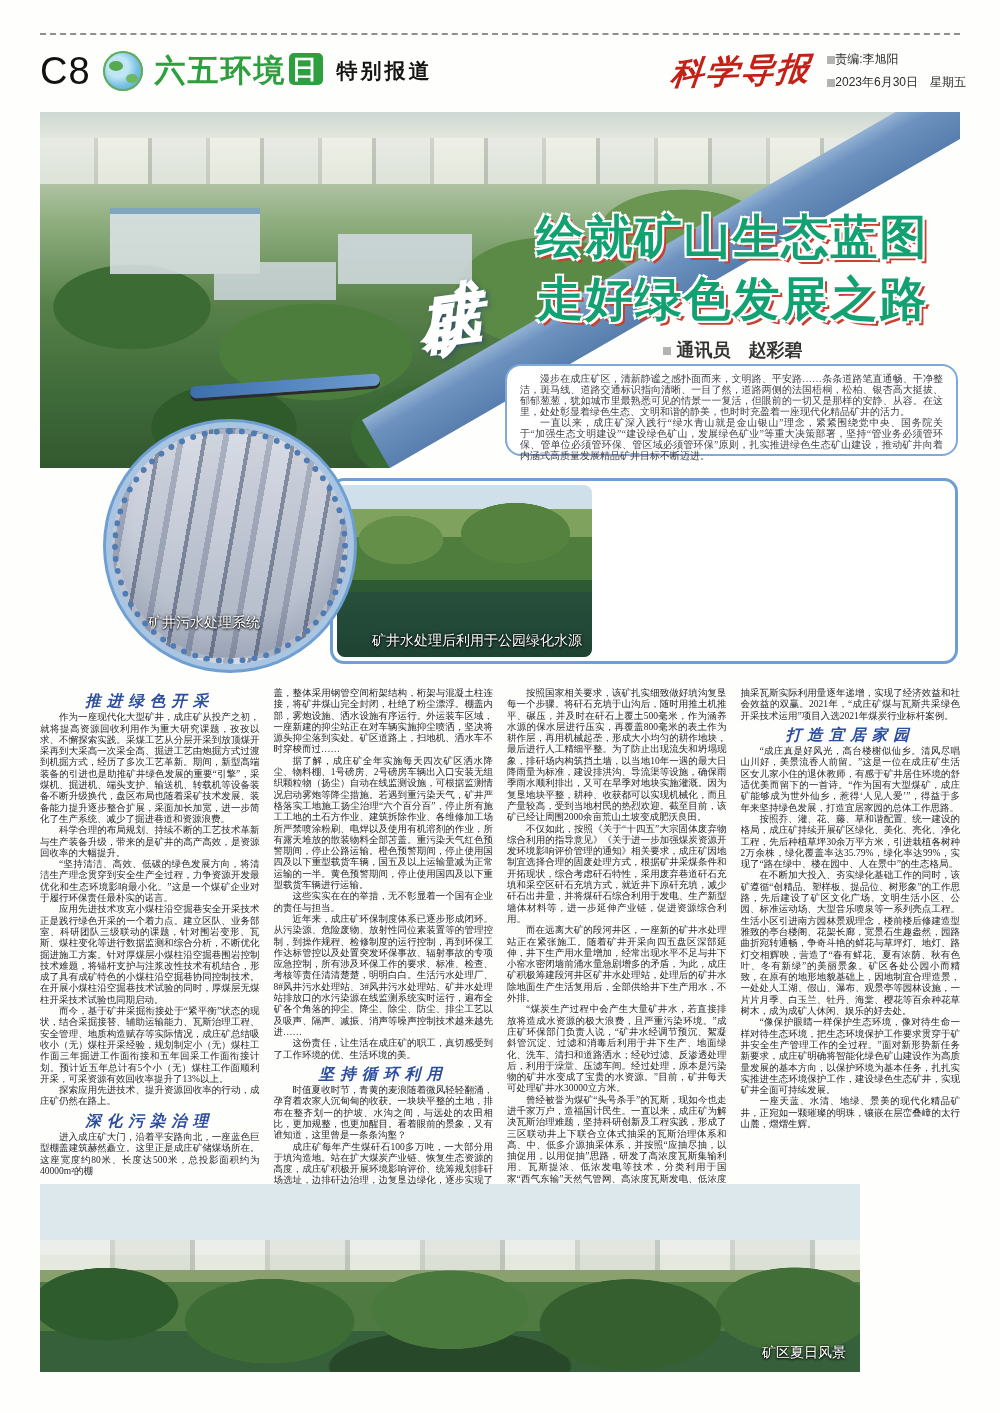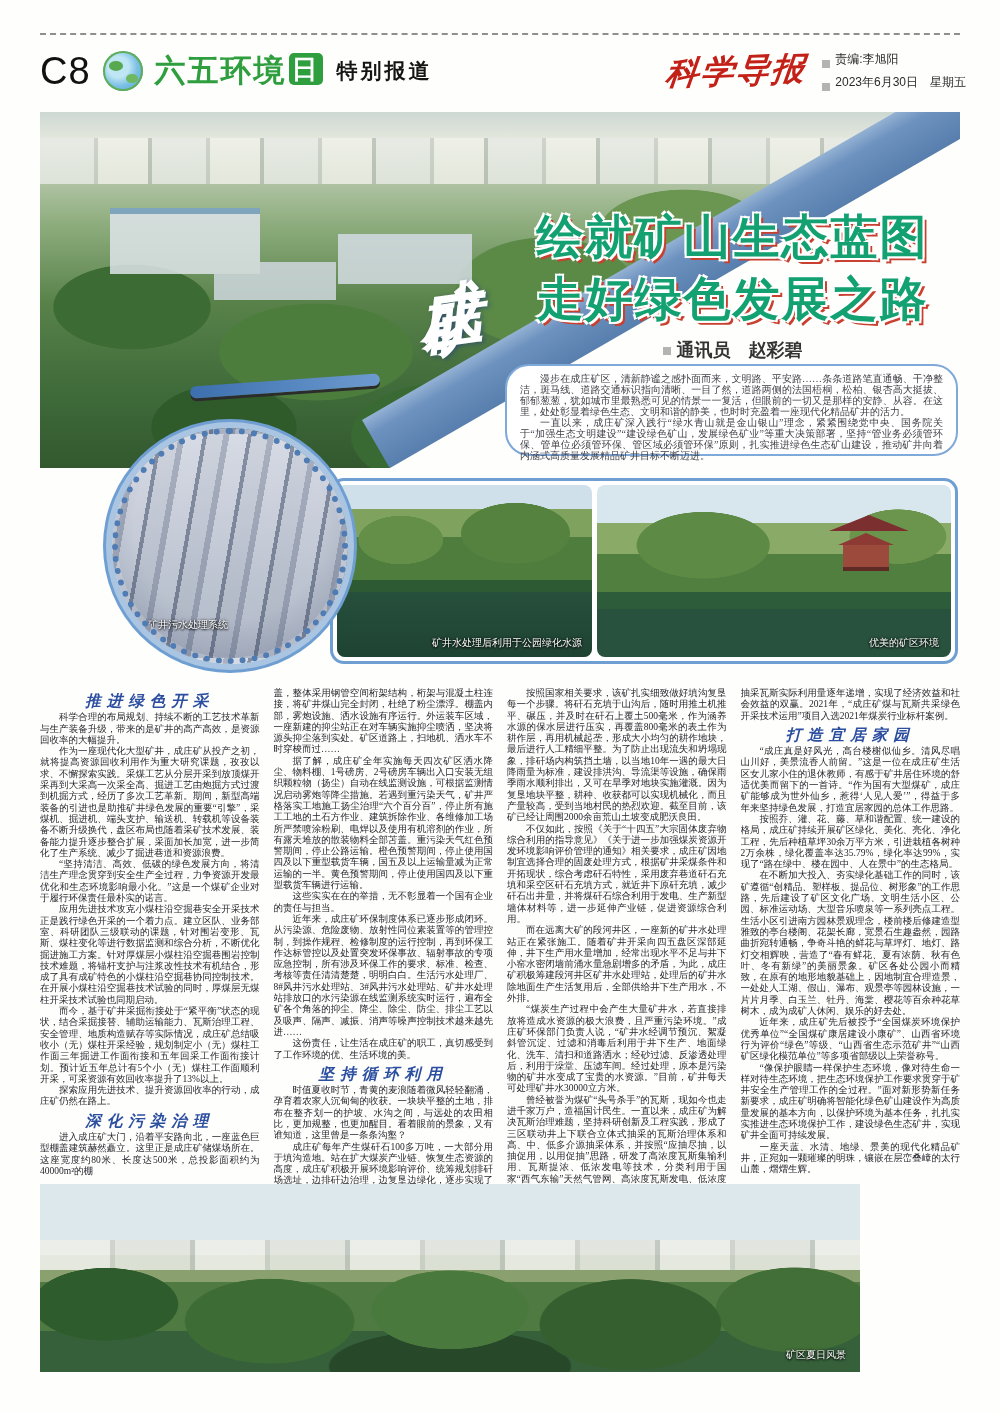--- a/index.html
+++ b/index.html
@@ -22,21 +22,21 @@
      color:#2f9e3f;letter-spacing:2px;}
   .logo-title-box{display:inline-block;background:#2f9e3f;color:#fff;font-size:26px;
      line-height:30px;padding:1px 3px;border-radius:5px;margin-left:2px;vertical-align:3px;}
   .logo-sub{font-family:"Liberation Sans",sans-serif;font-weight:bold;font-size:21px;
      color:#151515;letter-spacing:3px;margin-left:2px;}
   .hright{display:flex;align-items:center;gap:16px;}
   .masthead{font-family:"DejaVu Serif",serif;font-style:italic;font-weight:bold;font-size:33px;
      color:#c32017;transform:skewX(-8deg) rotate(-2deg);letter-spacing:2px;}
   .pubinfo{font-family:"Liberation Sans",sans-serif;font-size:12px;color:#2a2a2a;
      display:flex;flex-direction:column;gap:6px;}
-  .pubinfo .row{display:flex;align-items:flex-end;gap:5px;}
+  .pubinfo .row{display:flex;align-items:center;}
   .sq{width:8px;height:8px;background:#b3b3b3;flex:0 0 auto;}
   
   .photo-top{position:absolute;left:40px;top:112px;width:920px;height:356px;overflow:hidden;
      background:
        linear-gradient(180deg,#cdd8d3 0,#e3e7dd 26px,#b9c8ae 60px,#8fae7f 110px,#59824a 190px,#3f6b3a 280px,#33582f 356px);}
   .bld-row{position:absolute;left:0;top:26px;width:920px;height:46px;opacity:.8;
      background:repeating-linear-gradient(90deg,#e9ece7 0 54px,#c9cfc6 54px 58px,#f1f2ea 58px 108px,#b9c0b6 108px 112px);}
   .tree-blobs{position:absolute;left:0;top:60px;width:920px;height:300px;
      background:
       radial-gradient(ellipse 130px 70px at 10% 45%, #3c6b33 0 60%, transparent 61%),
@@ -62,21 +62,21 @@
   .headline{position:absolute;left:505px;top:206px;width:455px;text-align:center;
      font-family:"DejaVu Sans",sans-serif;font-weight:900;font-size:47px;line-height:62px;
      color:#13a172;letter-spacing:2px;
      text-shadow:2px 2px 0 #fff,-2px -2px 0 #fff,2px -2px 0 #fff,-2px 2px 0 #fff,
                  4px 4px 0 #c8402f;}
   .byline{position:absolute;left:505px;top:338px;width:455px;text-align:center;
      font-family:"Liberation Sans",sans-serif;font-weight:bold;font-size:18px;color:#333;}
   .byline .sq{display:inline-block;vertical-align:1px;margin-right:6px;}
   
   .intro{position:absolute;left:505px;top:364px;width:453px;height:92px;box-sizing:border-box;
-     border:2px solid #7fa9d9;border-radius:24px;padding:7px 13px;background:#fff;
+     border:2px solid #7fa9d9;border-radius:16px;padding:7px 13px;background:#fff;
      font-size:10px;line-height:11px;color:#3d3d46;text-align:justify;}
   .intro p{margin:0;text-indent:2em;}
   
   .photo-frame{position:absolute;left:330px;top:478px;width:628px;height:186px;box-sizing:border-box;
      border:3px solid #6f9fd2;border-radius:14px;background:#fff;padding:4px;display:flex;gap:5px;z-index:2;}
   .ph{position:relative;border-radius:8px;overflow:hidden;}
   .ph-mid{width:255px;flex:0 0 auto;
      background:linear-gradient(180deg,#cfe0ea 0 14%,#7fa35e 14% 30%,#4e7d3e 30% 55%,#2e5a33 55% 62%,#27503c 62% 100%);}
   .ph-mid:before{content:"";position:absolute;inset:0;
      background:radial-gradient(ellipse 90px 50px at 70% 28%, #55833f 0 60%, transparent 61%),
@@ -94,21 +94,21 @@
      border-right:28px solid transparent;border-bottom:12px solid #8d3a35;}
   .pav-body{width:46px;height:22px;margin:0 auto;background:#9c4a3c;border-bottom:4px solid #5f2a24;}
   .circle-photo{position:absolute;left:112px;top:428px;width:236px;height:236px;border-radius:50%;
      z-index:3;box-sizing:border-box;border:6px dotted #4f7cb4;box-shadow:0 0 0 6px #aac5e2,0 0 0 9px #6f9fd2;
      background:
        repeating-linear-gradient(100deg,#eceef2 0 16px,#c2c7d2 16px 22px,#f5f6f9 22px 40px,#9aa2b2 40px 44px),
        linear-gradient(180deg,#dfe3ea,#b8bfcc);
      background-blend-mode:multiply;overflow:hidden;}
   .circle-photo .shade{position:absolute;inset:0;border-radius:50%;
      background:radial-gradient(circle at 50% 40%, transparent 55%, rgba(30,50,90,.25) 100%);}
-  .caption{position:absolute;font-family:Liberation Serif, serif;font-size:10px;color:#fff;
+  .caption{position:absolute;font-family:Liberation Serif, serif;font-size:14px;color:#fff;
      text-shadow:0 1px 2px #000,0 0 3px #000;white-space:nowrap;}
   .cap-circle{left:30px;bottom:26px;}
   .cap-mid{right:10px;bottom:7px;}
   .cap-right{right:12px;bottom:7px;}
   
   .body-cols{position:absolute;left:40px;top:688px;width:920px;height:506px;display:flex;gap:14px;}
   .col{flex:1;overflow:hidden;font-size:9.5px;line-height:11.3px;text-align:justify;color:#26262e;}
   .col p{margin:0;text-indent:2em;}
   .col p.noindent{text-indent:0;}
   .sec-head{font-family:"DejaVu Serif",serif;font-style:italic;font-weight:bold;color:#2c4ea0;
@@ -176,40 +176,32 @@
 
   <div class="intro">
     <p>漫步在成庄矿区，清新静谧之感扑面而来，文明路、平安路……条条道路笔直通畅、干净整洁，斑马线、道路交通标识指向清晰、一目了然，道路两侧的法国梧桐，松柏、银杏高大挺拔、郁郁葱葱，犹如城市里最熟悉可见的情景一一复活，但眼前的一切又是那样的安静、从容。在这里，处处彰显着绿色生态、文明和谐的静美，也时时充盈着一座现代化精品矿井的活力。</p>
     <p>一直以来，成庄矿深入践行“绿水青山就是金山银山”理念，紧紧围绕党中央、国务院关于“加强生态文明建设”“建设绿色矿山，发展绿色矿业”等重大决策部署，坚持“管业务必须管环保、管单位必须管环保、管区域必须管环保”原则，扎实推进绿色生态矿山建设，推动矿井向着内涵式高质量发展精品矿井目标不断迈进。</p>
   </div>
 
   <div class="photo-frame">
     <div class="ph ph-mid">
       <span class="caption cap-mid">矿井水处理后利用于公园绿化水源</span>
     </div>
-    <div class="ph ph-right">
-      <div class="pavilion">
-        <div class="pav-roof"></div>
-        <div class="pav-roof2"></div>
-        <div class="pav-body"></div>
-      </div>
-      <span class="caption cap-right">优美的矿区环境</span>
-    </div>
   </div>
 
   <div class="circle-photo">
     <div class="shade"></div>
     <span class="caption cap-circle">矿井污水处理系统</span>
   </div>
 
   <div class="body-cols">
     <div class="col">
         <div class="sec-head">推进绿色开采</div>
+        <p class="">作为一座现代化大型矿井，成庄矿从投产之初，就将提高资源回收利用作为重大研究课题，孜孜以求、不懈探索实践。采煤工艺从分层开采到放顶煤开采再到大采高一次采全高、掘进工艺由炮掘方式过渡到机掘方式，经历了多次工艺革新。期间，新型高端装备的引进也是助推矿井绿色发展的重要“引擎”，采煤机、掘进机、端头支护、输送机、转载机等设备装备不断升级换代，盘区布局也随着采矿技术发展、装备能力提升逐步整合扩展，采面加长加宽，进一步简化了生产系统、减少了掘进巷道和资源浪费。</p>
         <p class="">科学合理的布局规划、持续不断的工艺技术革新与生产装备升级，带来的是矿井的高产高效，是资源回收率的大幅提升。</p>
-        <p class="">作为一座现代化大型矿井，成庄矿从投产之初，就将提高资源回收利用作为重大研究课题，孜孜以求、不懈探索实践。采煤工艺从分层开采到放顶煤开采再到大采高一次采全高、掘进工艺由炮掘方式过渡到机掘方式，经历了多次工艺革新。期间，新型高端装备的引进也是助推矿井绿色发展的重要“引擎”，采煤机、掘进机、端头支护、输送机、转载机等设备装备不断升级换代，盘区布局也随着采矿技术发展、装备能力提升逐步整合扩展，采面加长加宽，进一步简化了生产系统、减少了掘进巷道和资源浪费。</p>
         <p class="">“坚持清洁、高效、低碳的绿色发展方向，将清洁生产理念贯穿到安全生产全过程，力争资源开发最优化和生态环境影响最小化。”这是一个煤矿企业对于履行环保责任最朴实的诺言。</p>
         <p class="">应用先进技术攻克小煤柱沿空掘巷安全开采技术正是践行绿色开采的一个着力点。建立区队、业务部室、科研团队三级联动的课题，针对围岩变形、瓦斯、煤柱变化等进行数据监测和综合分析，不断优化掘进施工方案。针对厚煤层小煤柱沿空掘巷围岩控制技术难题，将锚杆支护与注浆改性技术有机结合，形成了具有成矿特色的小煤柱沿空掘巷协同控制技术。在开展小煤柱沿空掘巷技术试验的同时，厚煤层无煤柱开采技术试验也同期启动。</p>
         <p class="">而今，基于矿井采掘衔接处于“紧平衡”状态的现状，结合采掘接替、辅助运输能力、瓦斯治理工程、安全管理、地质构造赋存等实际情况，成庄矿总结吸收小（无）煤柱开采经验，规划制定小（无）煤柱工作面三年掘进工作面衔接和五年回采工作面衔接计划。预计近五年总计有5个小（无）煤柱工作面顺利开采，可采资源有效回收率提升了13%以上。</p>
         <p class="">探索应用先进技术、提升资源回收率的行动，成庄矿仍然在路上。</p>
         <div class="sec-head">深化污染治理</div>
         <p class="">进入成庄矿大门，沿着平安路向北，一座蓝色巨型棚盖建筑赫然矗立。这里正是成庄矿储煤场所在。这座宽度约80米、长度达500米，总投影面积约为40000m²的棚</p>
       </div>
     <div class="col">
         <p class="noindent">盖，整体采用钢管空间桁架结构，桁架与混凝土柱连接，将矿井煤山完全封闭，杜绝了粉尘漂浮。棚盖内部，雾炮设施、洒水设施有序运行。外运装车区域，一座新建的抑尘站正在对车辆实施抑尘喷洒，坚决将源头抑尘落到实处。矿区道路上，扫地机、洒水车不时穿梭而过……</p>
         <p class="">据了解，成庄矿全年实施每天四次矿区洒水降尘、物料棚、1号磅房、2号磅房车辆出入口安装无组织颗粒物（扬尘）自动在线监测设施，可根据监测情况启动雾炮等降尘措施。若遇到重污染天气，矿井严格落实工地施工扬尘治理“六个百分百”，停止所有施工工地的土石方作业、建筑拆除作业、各维修加工场所严禁喷涂粉刷、电焊以及使用有机溶剂的作业，所有露天堆放的散装物料全部苫盖。重污染天气红色预警期间，停止公路运输。橙色预警期间，停止使用国四及以下重型载货车辆，国五及以上运输量减为正常运输的一半。黄色预警期间，停止使用国四及以下重型载货车辆进行运输。</p>
@@ -226,21 +218,20 @@
         <p class="">而在远离大矿的段河井区，一座新的矿井水处理站正在紧张施工。随着矿井开采向四五盘区深部延伸，井下生产用水量增加，经常出现水平不足与井下小窑水密闭墙前涌水量急剧增多的矛盾，为此，成庄矿积极筹建段河井区矿井水处理站，处理后的矿井水除地面生产生活复用后，全部供给井下生产用水，不外排。</p>
         <p class="">“煤炭生产过程中会产生大量矿井水，若直接排放将造成水资源的极大浪费，且严重污染环境。”成庄矿环保部门负责人说，“矿井水经调节预沉、絮凝斜管沉淀、过滤和消毒后利用于井下生产、地面绿化、洗车、清扫和道路洒水；经砂过滤、反渗透处理后，利用于澡堂、压滤车间。经过处理，原本是污染物的矿井水变成了宝贵的水资源。”目前，矿井每天可处理矿井水30000立方米。</p>
         <p class="">曾经被誉为煤矿“头号杀手”的瓦斯，现如今也走进千家万户，造福国计民生。一直以来，成庄矿为解决瓦斯治理难题，坚持科研创新及工程实践，形成了三区联动井上下联合立体式抽采的瓦斯治理体系和高、中、低多介源抽采体系，并按照“应抽尽抽，以抽促用，以用促抽”思路，研发了高浓度瓦斯集输利用、瓦斯提浓、低浓发电等技术，分类利用于国家“西气东输”天然气管网、高浓度瓦斯发电、低浓度瓦斯发电、民用等，实现了对不同浓度瓦斯的最大限度分类梯级利用。据悉，矿井</p>
       </div>
     <div class="col">
         <p class="noindent">抽采瓦斯实际利用量逐年递增，实现了经济效益和社会效益的双赢。2021年，“成庄矿煤与瓦斯共采绿色开采技术运用”项目入选2021年煤炭行业标杆案例。</p>
         <div class="sec-head">打造宜居家园</div>
         <p class="">“成庄真是好风光，高台楼榭似仙乡。清风尽唱山川好，美景流香人前留。”这是一位在成庄矿生活区女儿家小住的退休教师，有感于矿井居住环境的舒适优美而留下的一首诗。“作为国有大型煤矿，成庄矿能够成为世外仙乡，惹得‘人见人爱’”，得益于多年来坚持绿色发展，打造宜居家园的总体工作思路。</p>
         <p class="">按照乔、灌、花、藤、草和谐配置、统一建设的格局，成庄矿持续开展矿区绿化、美化、亮化、净化工程，先后种植草坪30余万平方米，引进栽植各树种2万余株，绿化覆盖率达35.79%，绿化率达99%，实现了“路在绿中、楼在园中、人在景中”的生态格局。</p>
         <p class="">在不断加大投入、夯实绿化基础工作的同时，该矿遵循“创精品、塑样板、提品位、树形象”的工作思路，先后建设了矿区文化广场、文明生活小区、公园、标准运动场、大型音乐喷泉等一系列亮点工程。生活小区引进南方园林景观理念，楼前楼后修建造型雅致的亭台楼阁、花架长廊，宽景石生趣盎然，园路曲折宛转通畅，争奇斗艳的鲜花与草坪灯、地灯、路灯交相辉映，营造了“春有鲜花、夏有浓荫、秋有色叶、冬有新绿”的美丽景象。矿区各处公园小而精致，在原有的地形地貌基础上，因地制宜合理造景，一处处人工湖、假山、瀑布、观景亭等园林设施，一片片月季、白玉兰、牡丹、海棠、樱花等百余种花草树木，成为成矿人休闲、娱乐的好去处。</p>
-        <p class="">近年来，成庄矿先后被授予“全国煤炭环境保护优秀单位”“全国煤矿康居建设小康矿”、山西省环境行为评价“绿色”等级、“山西省生态示范矿井”“山西矿区绿化模范单位”等多项省部级以上荣誉称号。</p>
         <p class="">“像保护眼睛一样保护生态环境，像对待生命一样对待生态环境，把生态环境保护工作要求贯穿于矿井安全生产管理工作的全过程。”面对新形势新任务新要求，成庄矿明确将智能化绿色矿山建设作为高质量发展的基本方向，以保护环境为基本任务，扎扎实实推进生态环境保护工作，建设绿色生态矿井，实现矿井全面可持续发展。</p>
         <p class="">一座天蓝、水清、地绿、景美的现代化精品矿井，正宛如一颗璀璨的明珠，镶嵌在层峦叠嶂的太行山麓，熠熠生辉。</p>
       </div>
   </div>
 
   <div class="photo-bottom">
     <div class="pb-buildings"></div>
     <div class="pb-trees"></div>
     <span class="caption cap-bottom">矿区夏日风景</span>
   </div>

